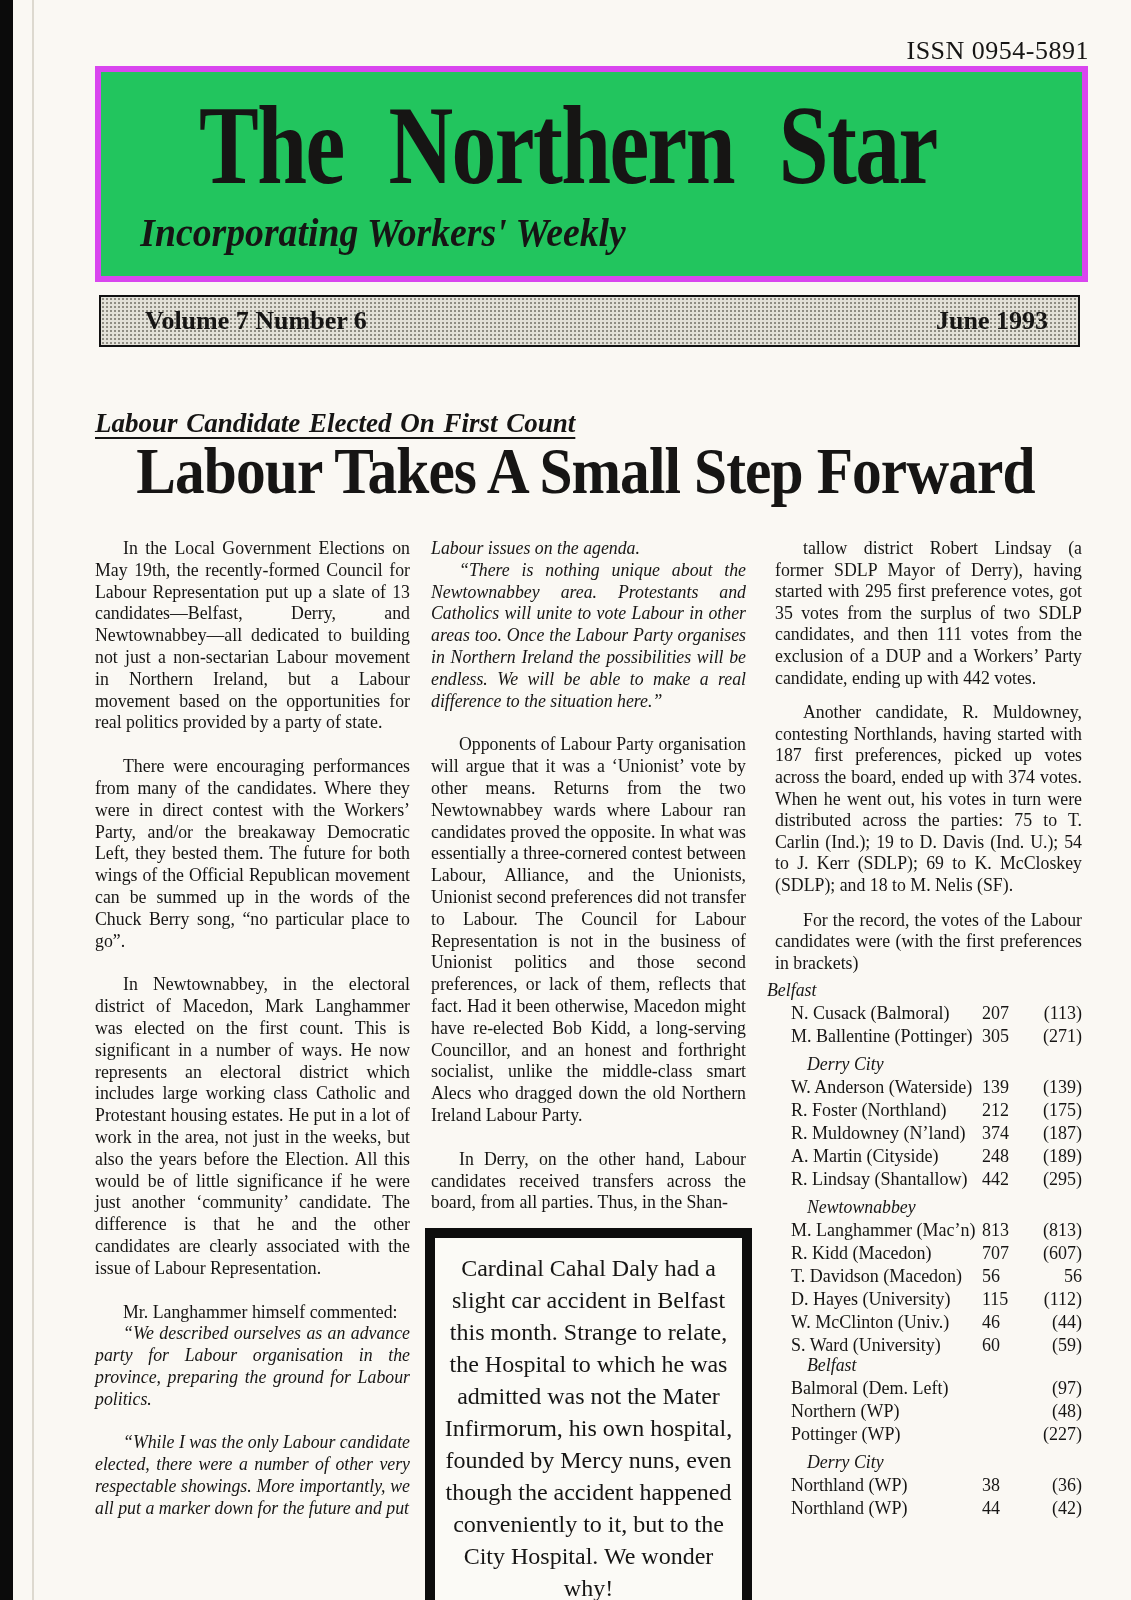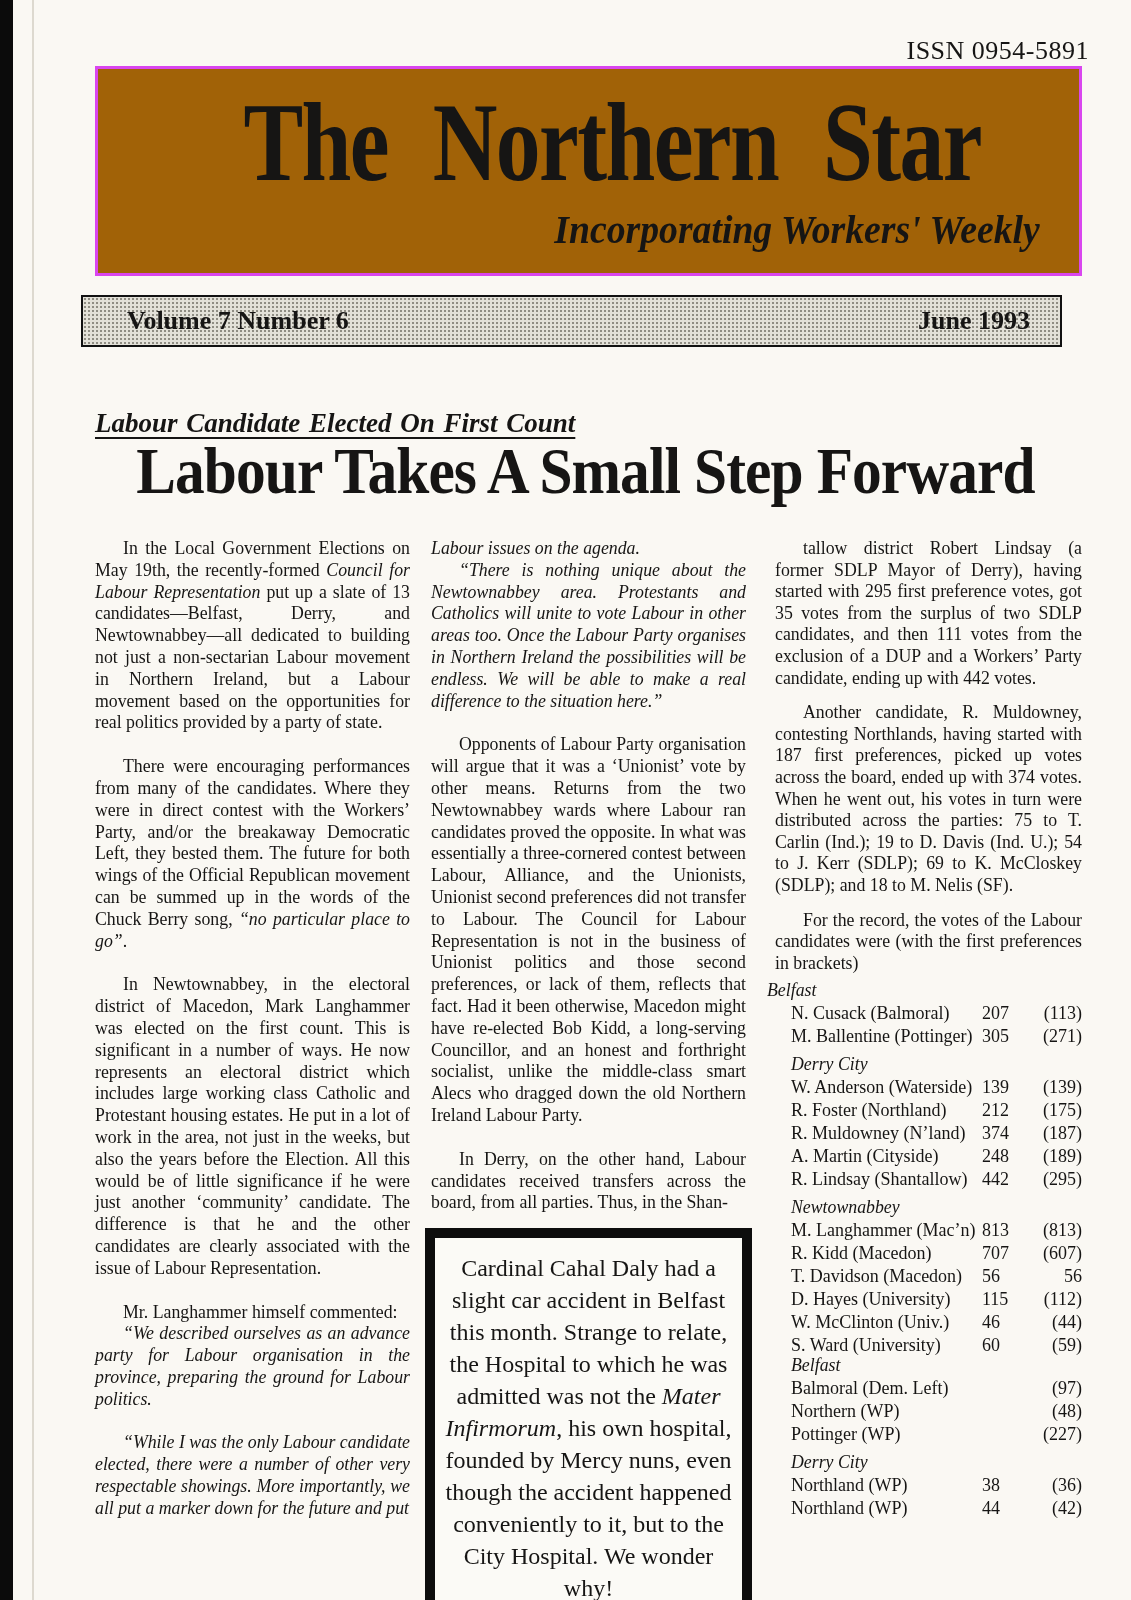--- a/index.html
+++ b/index.html
@@ -7,33 +7,33 @@
     width:1131px;height:1600px;position:relative;overflow:hidden;
     background:#faf8f3;
     font-family:"Liberation Serif", serif;
     color:#161514;
   }
   .film-strip{position:absolute;left:0;top:0;width:13px;height:1600px;background:#0b0b0b;}
   .page-shadow{position:absolute;left:32px;top:0;width:2px;height:1600px;background:#ddd9cf;}
   .issn{position:absolute;top:36px;right:42px;font-size:26px;letter-spacing:.5px;}
   .masthead{
     position:absolute;left:95px;top:66px;width:981px;height:204px;
-    border:3px solid #d946ef;background:#a16207;text-align:right;
+    border:6px solid #d946ef;background:#22c55e;text-align:left;
   }
   .mast-title{
     margin-top:16px;font-size:112px;font-weight:bold;line-height:1.02;
     white-space:nowrap;transform:scaleX(.80);transform-origin:50% 50%;
     word-spacing:30px;letter-spacing:-2px;
   }
   .mast-sub{
     margin-top:6px;font-size:41px;font-weight:bold;font-style:italic;
     transform:scaleX(.92);transform-origin:50% 50%;white-space:nowrap;
   }
   .issue-bar{
-    position:absolute;left:81px;top:295px;width:977px;height:48px;
+    position:absolute;left:99px;top:295px;width:977px;height:48px;
     border:2px solid #111;
     background-color:#e3e1d8;
     background-image:radial-gradient(#8f8d83 1px, rgba(0,0,0,0) 1.3px);
     background-size:4px 4px;
     display:flex;align-items:center;justify-content:space-between;
     font-size:26px;font-weight:bold;
   }
   .issue-bar .vol{padding-left:44px;}
   .issue-bar .date{padding-right:30px;}
   .kicker{
@@ -51,25 +51,25 @@
     position:absolute;left:95px;top:538px;width:988px;
     display:flex;gap:21px;
   }
   .col{width:315px;text-align:justify;font-size:17.8px;line-height:21.8px;}
   .col p{margin:0 0 22px 0;text-indent:28px;}
   .col p.tight{margin-bottom:0;}
   .quote{font-style:italic;margin:0 0 0 56px;text-indent:28px;text-align:justify;}
   .quote.cont{text-indent:0;}
   .col3{line-height:21.6px;}
   .col3 p{margin:0 0 13px 8px;}
-  .ital{font-style:italic;}
+  .ital{}
   
   .grp-label{font-style:italic;line-height:23px;margin-top:5px;}
   .tbl{margin-left:24px;}
-  .tbl .grp-label{margin-left:0;}
+  .tbl .grp-label{margin-left:16px;}
   .vrow{display:flex;line-height:23px;text-align:left;}
   .vname{flex:1 1 auto;white-space:nowrap;font-size:18px;}
   .vnum{width:44px;font-size:18px;}
   .vpar{width:56px;text-align:right;font-size:18px;}
   
   .callout{
     margin-top:14px;margin-left:-6px;width:calc(100% + 12px);
     border:10px solid #0d0d0d;background:#fbfaf6;
     padding:14px 8px 16px 8px;box-sizing:border-box;
     text-align:center;text-indent:0;

